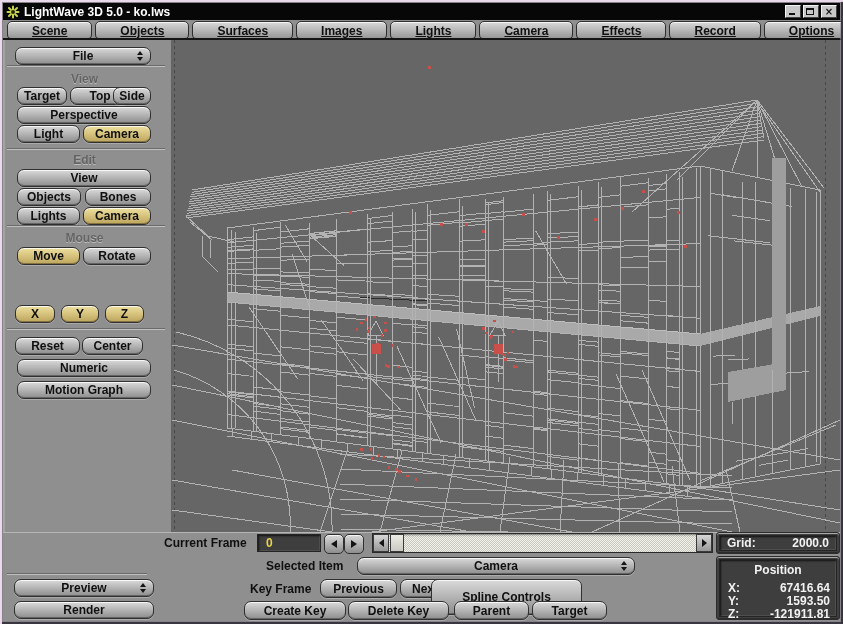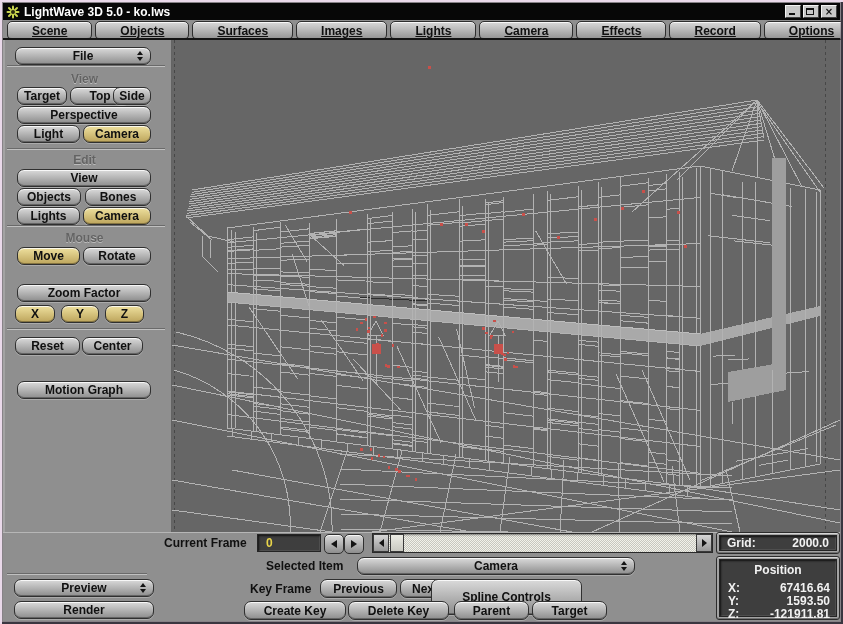--- a/index.html
+++ b/index.html
@@ -56,21 +56,21 @@
   .tri-l{width:0;height:0;border-top:4px solid transparent;border-bottom:4px solid transparent;border-right:6px solid #141414;}
   .tri-r{width:0;height:0;border-top:4px solid transparent;border-bottom:4px solid transparent;border-left:6px solid #141414;}
   .scrollbar{position:absolute;left:369px;top:1px;width:341px;height:20px;border:1px solid #2a2a2a;box-sizing:border-box;
     background-image:repeating-conic-gradient(#f2f2ea 0% 25%, #c7c7bf 0% 50%);background-size:2px 2px;
     box-shadow:inset 1px 1px 2px rgba(0,0,0,.45);display:flex;align-items:stretch;}
   .sb-btn{width:16px;background:linear-gradient(#d6d6d6,#989898);border:1px solid #3a3a3a;box-sizing:border-box;
     display:flex;align-items:center;justify-content:center;cursor:default;}
   .sb-thumb{width:14px;background:linear-gradient(#ececе4,#cacac2);background:linear-gradient(#ecece4,#cacac2);
     border:1px solid #3a3a3a;box-sizing:border-box;margin-left:1px;cursor:default;}
   .sb-space{flex:1;}
-  .raised{position:absolute;background:#a3a3a3;border:1px solid #2c2c2c;border-radius:3px;box-sizing:border-box;
+  .raised{position:absolute;background:#404040;border:1px solid #2c2c2c;border-radius:3px;box-sizing:border-box;
     box-shadow:inset 0 1px 0 rgba(255,255,255,.55), inset 0 -1px 0 rgba(0,0,0,.3);padding:2px;}
   .grid-box .lcd{width:100%;height:100%;display:flex;align-items:center;font-size:12px;font-weight:bold;color:#f2f2f2;}
   .grid-label{padding-left:7px;}
   .grid-value{margin-left:auto;padding-right:7px;}
   .pos-panel .lcd{width:100%;height:100%;position:relative;color:#f2f2f2;}
   .pos-hdr{position:absolute;top:3px;left:0;width:100%;text-align:center;font-size:12px;font-weight:bold;}
   .pos-row{position:absolute;left:0;width:100%;font-size:12px;font-weight:bold;height:12px;}
   .pos-row .pl{position:absolute;left:8px;}
   .pos-row .pv{position:absolute;right:6px;}
 </style>
@@ -140,28 +140,28 @@
     <div class="btn" style="left:14px;top:148px;width:64px;">Objects</div>
     <div class="btn" style="left:82px;top:148px;width:66px;">Bones</div>
     <div class="btn" style="left:14px;top:167px;width:63px;">Lights</div>
     <div class="btn yellow" style="left:80px;top:167px;width:68px;">Camera</div>
     <div class="divider" style="left:4px;top:185px;width:158px;"></div>
 
     <div class="sec-hdr" style="top:191px;">Mouse</div>
     <div class="btn yellow" style="left:14px;top:207px;width:63px;">Move</div>
     <div class="btn" style="left:80px;top:207px;width:68px;">Rotate</div>
 
-    <div class="btn" style="left:14px;top:244px;width:134px;">Zoom Factor</div>
     <div class="btn yellow" style="left:12px;top:265px;width:40px;">X</div>
     <div class="btn yellow" style="left:58px;top:265px;width:38px;">Y</div>
     <div class="btn yellow" style="left:102px;top:265px;width:39px;">Z</div>
     <div class="divider" style="left:4px;top:288px;width:158px;"></div>
 
     <div class="btn" style="left:12px;top:297px;width:65px;">Reset</div>
     <div class="btn" style="left:79px;top:297px;width:61px;">Center</div>
+    <div class="btn" style="left:14px;top:319px;width:134px;">Numeric</div>
     <div class="btn" style="left:14px;top:341px;width:134px;">Motion Graph</div>
   </div>
 
   <div class="viewport" style="background: rgb(102, 102, 102);">
     <svg id="wire" width="668" height="492" viewBox="0 0 668 492" shape-rendering="crispEdges">
         <line x1="2" y1="0" x2="2" y2="492" stroke="#474747" stroke-width="1" stroke-dasharray="3 3"></line>
         <line x1="653" y1="0" x2="653" y2="492" stroke="#474747" stroke-width="1" stroke-dasharray="3 3"></line>
         <line x1="0" y1="345" x2="668" y2="483" stroke="#b3b3b3" stroke-width="1"></line>
         <line x1="0" y1="305" x2="668" y2="420" stroke="#b3b3b3" stroke-width="1"></line>
         <line x1="0" y1="380" x2="560" y2="492" stroke="#b3b3b3" stroke-width="1"></line>

